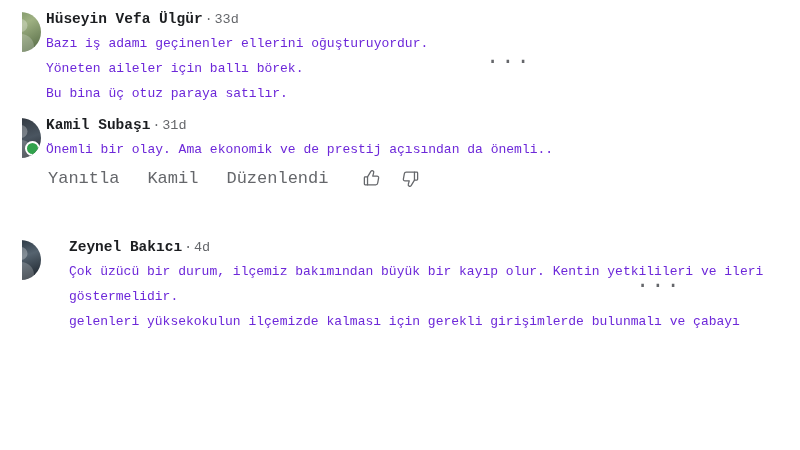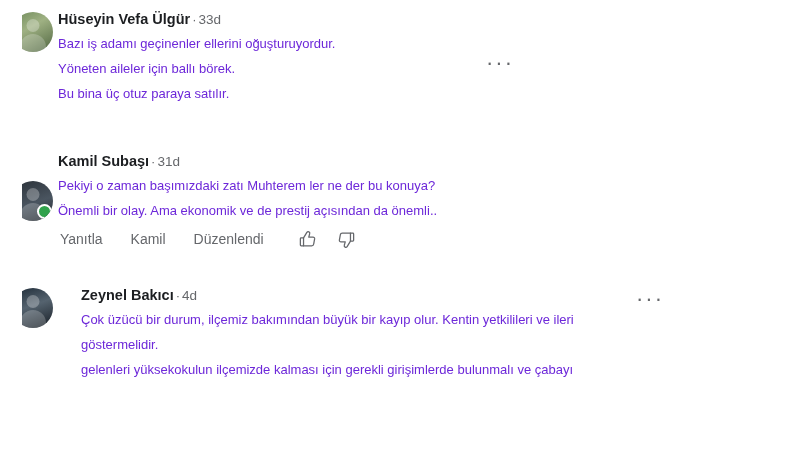--- a/index.html
+++ b/index.html
@@ -17,21 +17,22 @@
   .feed {
     position: relative;
     width: 800px;
     height: 450px;
     background: #ffffff;
   }
   .comment {
     position: relative;
     display: flex;
     align-items: flex-start;
-    padding: 12px;
+    padding: 0;
+    font-family: Liberation Mono, monospace;
   }
   .avatar-col {
     width: 46px;
     flex: 0 0 46px;
     display: flex;
     justify-content: center;
     padding-top: 4px;
     position: relative;
   }
   .avatar {
@@ -110,21 +111,21 @@
   .text.wide { max-width: 748px; }
   .text p { margin: 0; }
   .actions {
     display: flex;
     align-items: center;
     gap: 0;
     margin-top: 7px;
     padding-left: 2px;
   }
   .action {
-    font-size: 14px;
+    font-size: 17px;
     color: #65676b;
     margin-right: 28px;
     line-height: 16px;
   }
   .react-icons {
     display: flex;
     align-items: center;
     gap: 20px;
     margin-left: 6px;
   }
@@ -137,21 +138,21 @@
   .icon-btn svg { display: block; }
   .dots {
     position: absolute;
     color: #65676b;
     font-size: 22px;
     letter-spacing: 2px;
     line-height: 10px;
     user-select: none;
   }
   #comment-0 { padding-top: 8px; height: 106px; }
-  #comment-1 { height: 122px; align-items: center; }
+  #comment-1 { height: 122px; }
   #comment-2 { height: 112px; gap: 23px; }
   .dots-0 { left: 486px; top: 58px; }
   .dots-1 { left: 636px; top: 168px; }
   .left-edge {
     position: absolute;
     left: 0;
     top: 0;
     width: 22px;
     height: 450px;
     background: #ffffff;
@@ -188,21 +189,20 @@
         <div class="head"></div>
         <div class="face"></div>
         <div class="online-dot"></div>
       </div>
     </div>
     <div class="body-col">
       <div class="meta">
         <span class="author">Kamil Subaşı</span><span class="sep">·</span><span class="time">31d</span>
       </div>
       <div class="text">
-        <p>Pekiyi o zaman başımızdaki zatı Muhterem ler ne der bu konuya?</p>
         <p>Önemli bir olay. Ama ekonomik ve de prestij açısından da önemli..</p>
       </div>
       <div class="actions">
         <span class="action">Yanıtla</span>
         <span class="action">Kamil</span>
         <span class="action">Düzenlendi</span>
         <span class="react-icons">
           <span class="icon-btn">
             <svg width="19" height="19" viewBox="0 0 24 24" fill="none" stroke="currentColor" stroke-width="1.6" stroke-linecap="round" stroke-linejoin="round">
               <path d="M7 10v10H4a1 1 0 0 1-1-1v-8a1 1 0 0 1 1-1h3z"></path>

